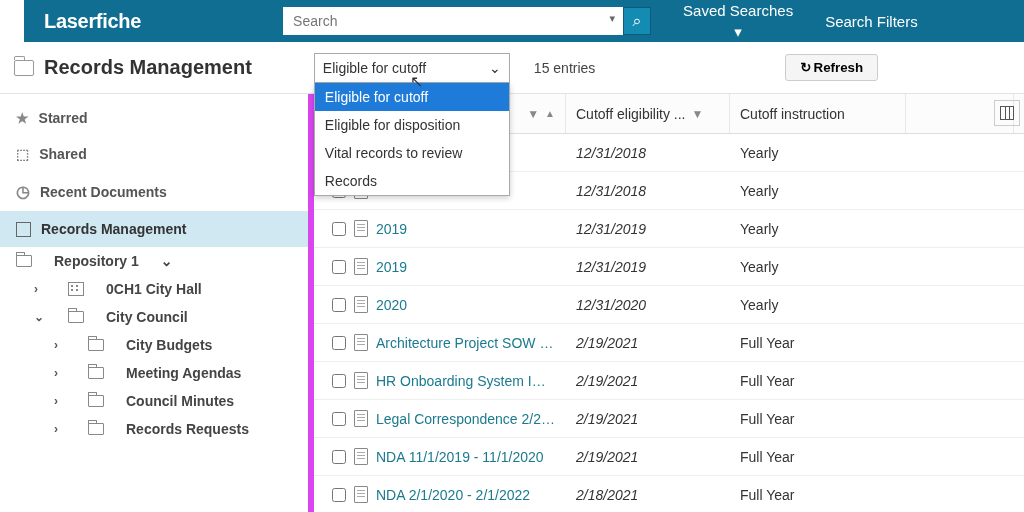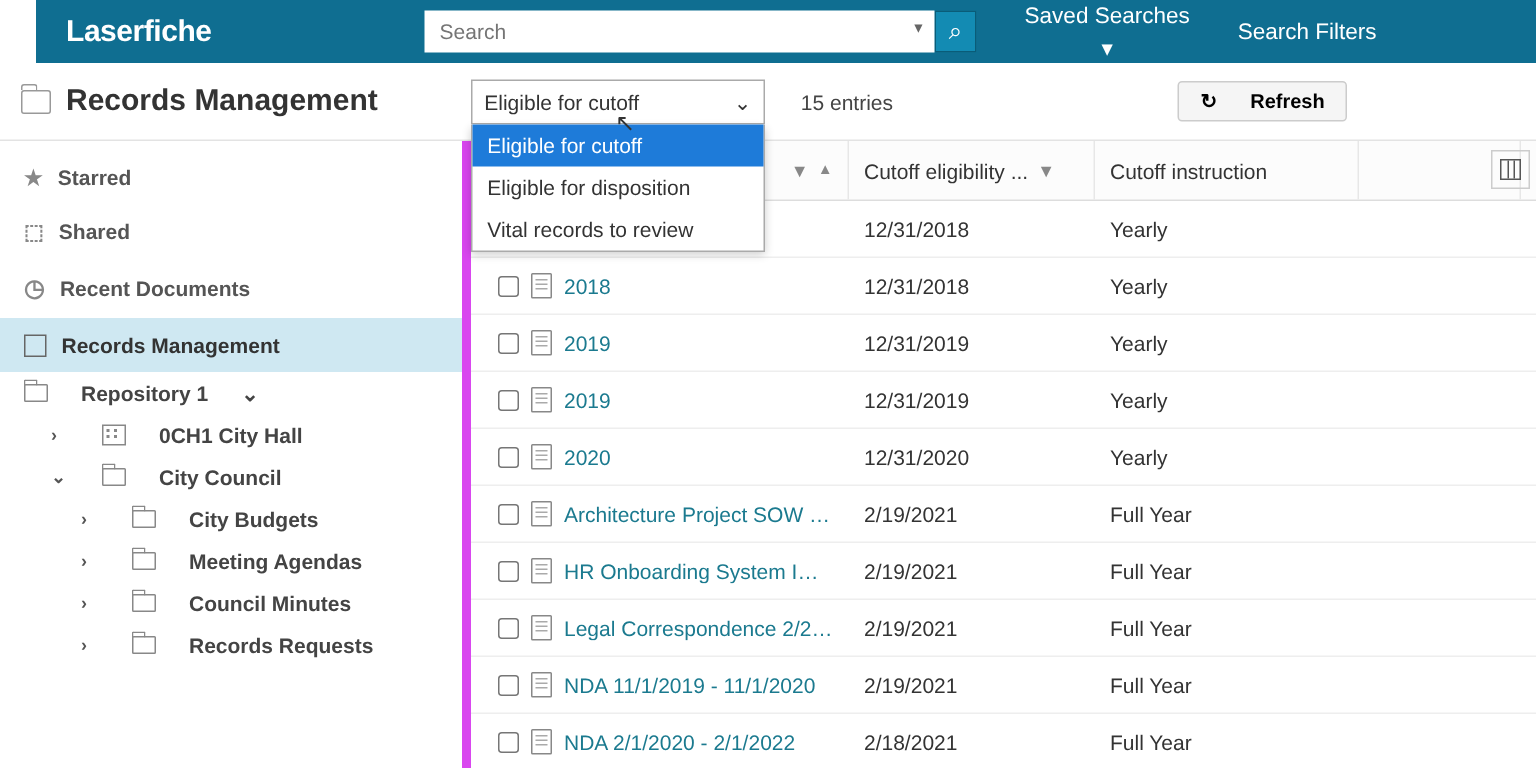--- a/index.html
+++ b/index.html
@@ -18,21 +18,21 @@
   .folder-ic { width:20px; height:16px; border:1.5px solid #999; border-radius:2px; position:relative; }
   .folder-ic::before { content:""; position:absolute; top:-5px; left:-1.5px; width:9px; height:3px; border:1.5px solid #999; border-bottom:none; border-radius:2px 2px 0 0;}
   .page-title { font-size: 20px; font-weight:600; }
   
   .filter-dd { margin-left: 52px; position:relative; width:196px; }
   .filter-btn { width:100%; height:30px; border:1px solid #aaa; background:#fff; padding:0 8px; display:flex; align-items:center; justify-content:space-between; cursor:pointer; font-size:14px; color:#333;}
   .filter-menu { position:absolute; top:30px; left:0; width:100%; background:#fff; border:1px solid #aaa; border-top:none; box-shadow:0 2px 6px rgba(0,0,0,0.2); z-index:50;}
   .filter-opt { padding:6px 10px; cursor:pointer; }
   .filter-opt.sel { background:#1e7bd9; color:#fff; }
   .entries-txt { margin-left: 14px; color:#444; }
-  .refresh-btn { margin-left: 180px; border:1px solid #ccc; background:#f5f5f5; padding:5px 14px; border-radius:3px; display:flex; align-items:center; gap:22px; cursor:pointer; font-weight:600;}
+  .refresh-btn { margin-left: 180px; border:1px solid #ccc; background:#f5f5f5; padding:5px 14px; border-radius:3px; display:flex; align-items:center; gap:2px; cursor:pointer; font-weight:600;}
   
   .cursor { position:absolute; left:410px; top:72px; z-index:60; font-size:16px;}
   
   .layout { display:flex; height:calc(100% - 94px); }
   .sidebar { width:314px; border-right:6px solid #d946ef; padding-top:6px; overflow:hidden;font-weight:bold;}
   .side-item { display:flex; align-items:center; gap:10px; padding:10px 16px; color:#555; cursor:pointer;}
   .side-item.active { background:#cfe8f2; color:#333;}
   .tree-row { display:flex; align-items:center; gap:22px; padding:6px 0 6px 16px; color:#444; cursor:pointer;}
   .tree-row .chev { width:12px; color:#555; font-size:12px;}
   .tree-row.indent1 { padding-left:34px;}
@@ -47,21 +47,21 @@
   .th { padding:0 10px; display:flex; align-items:center; gap:6px; border-right:1px solid #e7e7e7; height:100%;}
   .th.c0 { width:252px; justify-content:flex-end;}
   .th.c1 { width:164px;text-align:right;}
   .th.c2 { width:176px;}
   .th.c3 { width:108px;}
   .filter-ic { color:#888; font-size:12px;}
   .cfg-btn { position:absolute; right:4px; top:6px; width:26px; height:26px; border:1px solid #ccc; display:flex; align-items:center; justify-content:center; cursor:pointer;}
   
   .row { display:flex; align-items:center; height:38px; border-bottom:1px solid #eee;}
   .row .c0 { width:252px; display:flex; align-items:center; gap:8px; padding-left:18px;}
-  .row .c1 { width:164px; padding-left:10px;}
+  .row .c1 { width:164px; padding-left:10px;font-style:italic;}
   .row .c2 { width:176px; padding-left:10px;}
   .row input[type=checkbox]{ width:14px; height:14px;}
   .doc-ic { width:14px; height:17px; border:1.3px solid #888; border-radius:1px; position:relative;}
   .doc-ic::before{content:"";position:absolute;top:3px;left:2px;right:2px;height:1px;background:#aaa;box-shadow:0 3px #aaa, 0 6px #aaa;}
   .row a { color:#1b7a8f; text-decoration:none; white-space:nowrap; overflow:hidden; text-overflow:ellipsis; max-width:180px;}
   
   .star-ic::before{content:"★"; color:#888;}
   .share-ic::before{content:"⬚"; color:#888;}
   .clock-ic::before{content:"◷"; color:#888; font-size:16px;}
   .rm-ic { width:15px;height:15px;border:1.3px solid #666; display:inline-block;}
@@ -96,20 +96,21 @@
 
   <div class="filter-dd">
     <div class="filter-btn">
       <span>Eligible for cutoff</span>
       <span>⌄</span>
     </div>
     <div class="filter-menu">
       <div class="filter-opt sel">Eligible for cutoff</div>
       <div class="filter-opt">Eligible for disposition</div>
       <div class="filter-opt">Vital records to review</div>
+      <div class="filter-opt">Records</div>
     </div>
   </div>
   <span class="entries-txt">15 entries</span>
   <button class="refresh-btn">
     <span class="refresh-ic"></span>
     <span>Refresh</span>
   </button>
 </div>
 
 <span class="cursor">↖</span>

